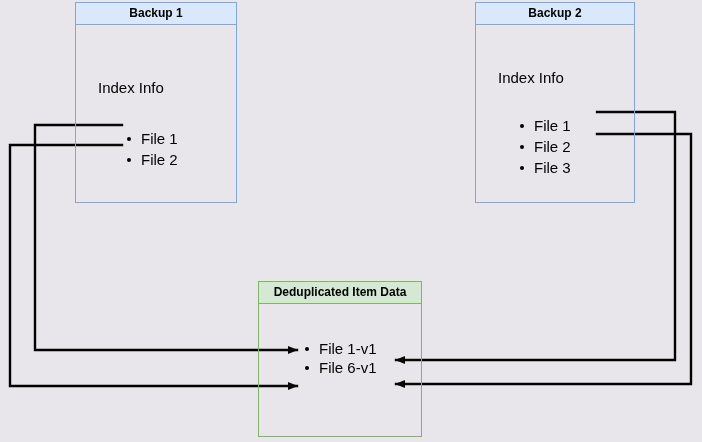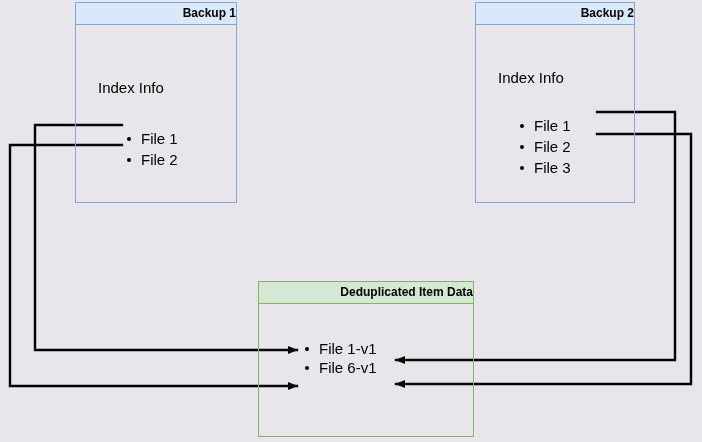--- a/index.html
+++ b/index.html
@@ -27,21 +27,21 @@
     height: 442px;
   }
   .node {
     position: absolute;
     box-sizing: border-box;
   }
   .node-header {
     box-sizing: border-box;
     height: 23px;
     line-height: 21px;
-    text-align: right;
+    text-align: center;
     font-size: 12px;
     font-weight: bold;
     color: #000000;
     overflow: hidden;
     white-space: nowrap;
   }
   .node-body {
     box-sizing: border-box;
     position: relative;
     background: rgba(255,255,255,0.03);
@@ -142,21 +142,21 @@
     <div class="node-body" style="height:178px;">
       <div class="index-label" style="left:22px; top:44px;">Index Info</div>
       <ul class="bullet-list" style="left:42px; top:90px;">
         <li>File 1</li>
         <li>File 2</li>
         <li>File 3</li>
       </ul>
     </div>
   </div>
 
-  <div class="node green-box" style="left:258px; top:281px; width:216px; height:156px;">
+  <div class="node green-box" style="left:258px; top:281px; width:164px; height:156px;">
     <div class="node-header">Deduplicated Item Data</div>
     <div class="node-body" style="height:133px;">
       <ul class="bullet-list dedup-list" style="left:44px; top:35px;">
         <li>File 1-v1</li>
         <li>File 6-v1</li>
       </ul>
     </div>
   </div>
 
 </div>

